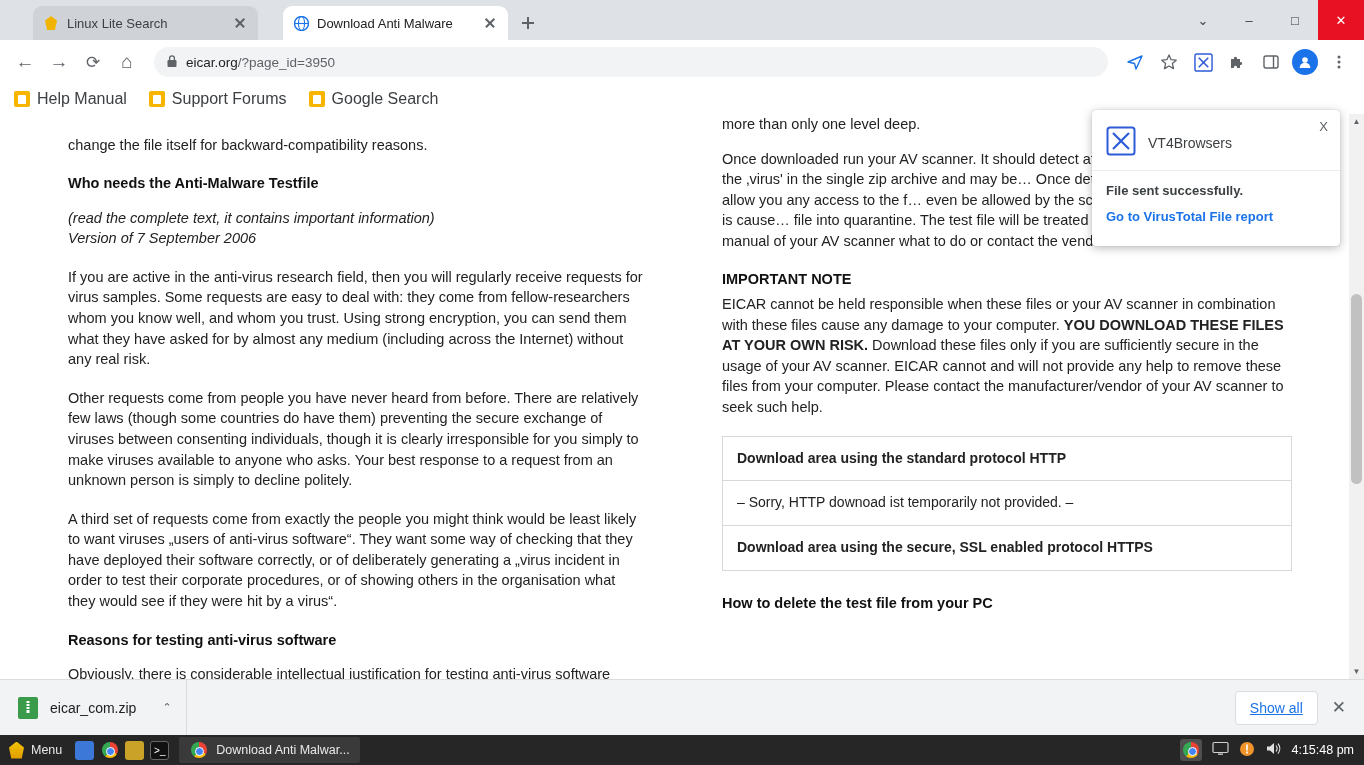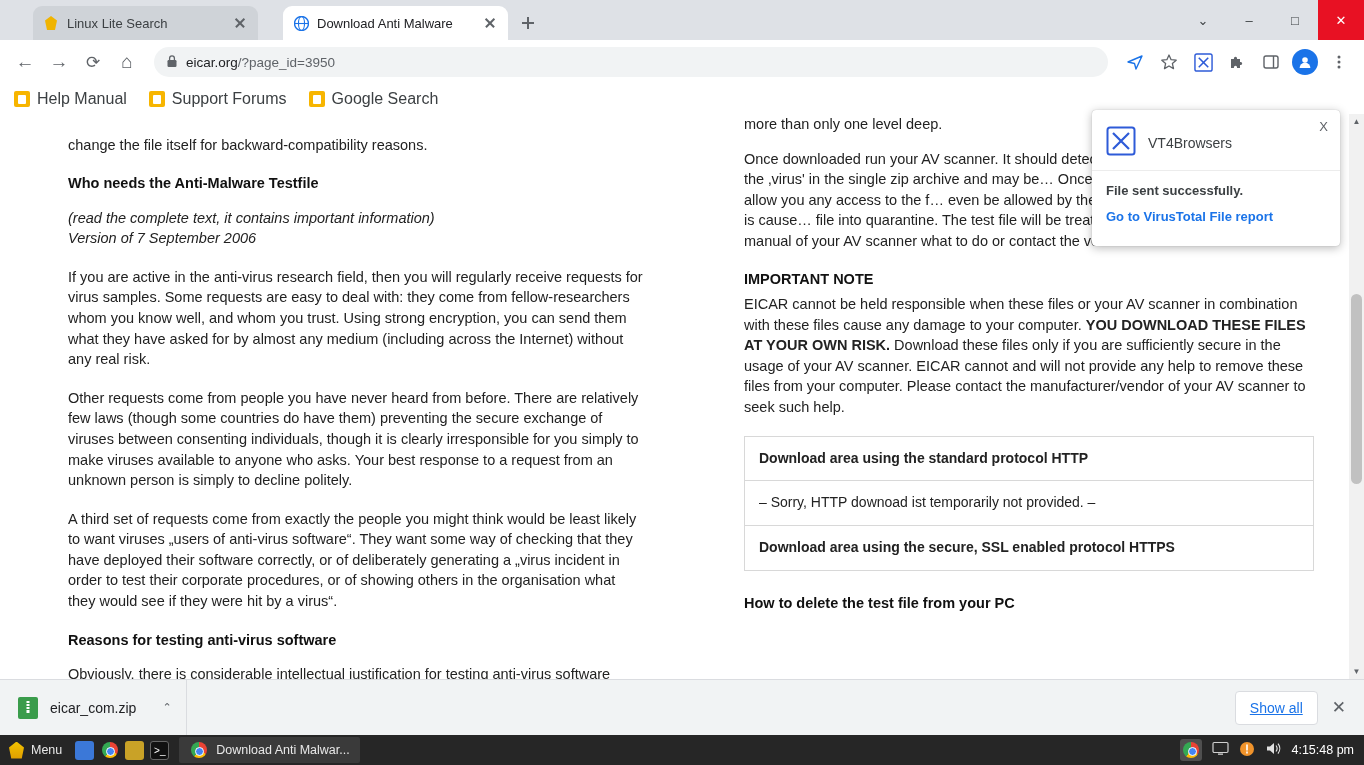--- a/index.html
+++ b/index.html
@@ -52,21 +52,21 @@
 
   .bookmarks { height: 30px; background: #ffffff; display: flex; align-items: center; padding: 0 14px; gap: 22px; font-size: 16px; color: #3c4043; }
   .bm { display: flex; align-items: center; gap: 7px; }
   .bm-ico { width: 16px; height: 16px; border-radius: 2px; background: #f7b500; display: inline-flex; align-items: center; justify-content: center; }
   .bm-ico span { display: block; width: 8px; height: 9px; background: #fff; border-radius: 1px; }
 
   
   .page { position: absolute; left: 0; top: 114px; width: 1364px; height: 565px; background: #fff; overflow: hidden; }
   .col { position: absolute; top: 0; font-size: 14.5px; color: #222; line-height: 1.42; }
   .colL { left: 68px; width: 575px; }
-  .colR { left: 744px; width: 572px; }
+  .colR { left: 722px; width: 572px; }
   .col p { margin: 0 0 18px 0; }
   .col h4 { margin: 8px 0 14px 0; font-size: 14.5px; font-weight: bold; color: #111; }
   .ital { font-style: italic; }
   .bold { font-weight: bold; }
 
   
   .dl-table { width: 570px; border: 1px solid #d8d8d8; border-collapse: collapse; margin-top: 6px; font-size: 14px; }
   .dl-table td, .dl-table th { border: 1px solid #d8d8d8; padding: 12px 14px; text-align: left; vertical-align: top; }
   .dl-head { font-weight: bold; color: #222; }
   .dl-center { text-align: center; color: #222; }

